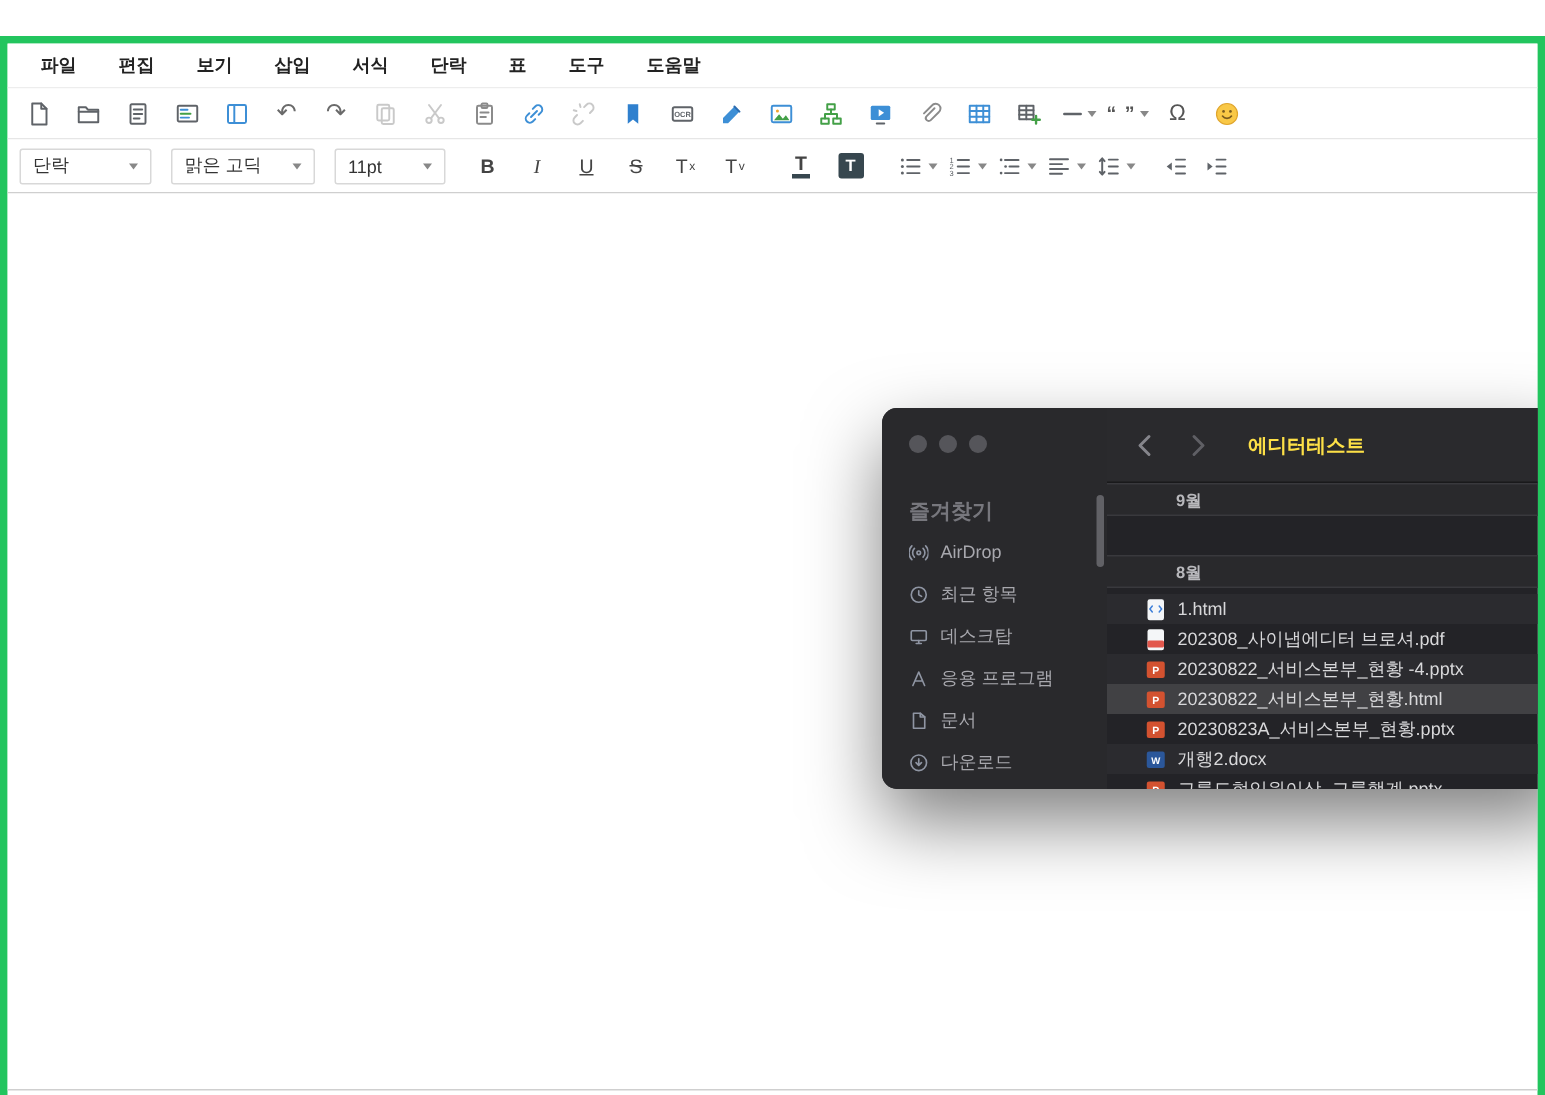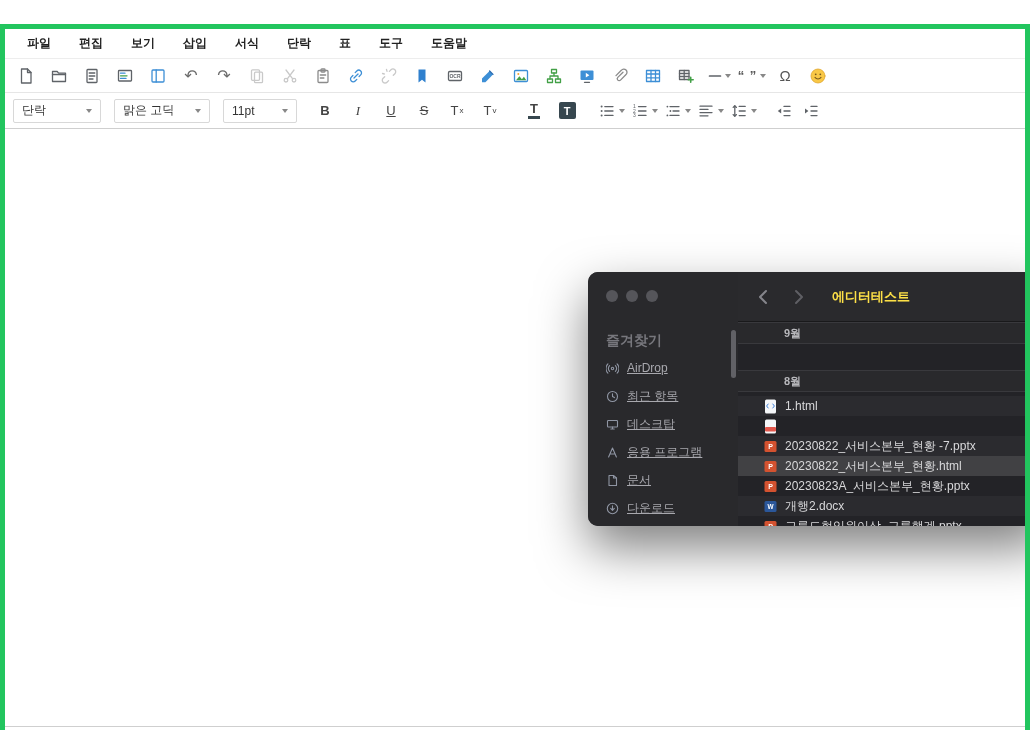--- a/index.html
+++ b/index.html
@@ -50,21 +50,21 @@
   .collapse-tab { position:absolute; left:50%; top:701px; transform:translateX(-50%); width:62px; height:15px;
     background:#fdfdfd; border:1px solid #ccc; display:flex; align-items:center; justify-content:center; cursor:pointer; }
 
   
   .finder { position:absolute; left:583px; top:243px; width:460px; height:254px; border-radius:10px; overflow:hidden;
     display:flex; background:#232327; box-shadow:0 22px 50px rgba(0,0,0,.5), 0 0 0 1px rgba(255,255,255,.08) inset; }
   .f-sidebar { width:150px; background:#29292c; position:relative; flex:none; }
   .traffic { display:flex; gap:8px; padding:18px 0 0 18px; }
   .dot { width:12px; height:12px; border-radius:50%; background:#55555a; }
   .sb-heading { margin:30px 0 4px 18px; font-size:14px; font-weight:bold; color:#77777d; }
-  .sb-item { height:28px; display:flex; align-items:center; gap:8px; padding-left:18px; font-size:12px; color:#a8a8ae; cursor:pointer;text-decoration:underline; }
+  .sb-item { height:28px; display:flex; align-items:center; gap:8px; padding-left:18px; font-size:12px; color:#a8a8ae; cursor:pointer; }
   svg.sbi { width:13px; height:13px; fill:none; stroke:#8f95a3; stroke-width:1.1; stroke-linecap:round; stroke-linejoin:round; flex:none; }
   .sb-scroll { position:absolute; right:2px; top:58px; width:5px; height:48px; border-radius:3px; background:#74747a; opacity:.75; }
 
   .f-main { flex:1; display:flex; flex-direction:column; background:#232327; min-width:0; }
   .f-titlebar { height:50px; flex:none; background:#2a2a2d; border-bottom:1px solid #19191b; display:flex; align-items:center; padding:0 14px; }
   .nav-btn { width:22px; height:26px; display:flex; align-items:center; justify-content:center; cursor:pointer; }
   .f-title { margin-left:22px; font-size:13px; font-weight:bold; color:#fde047; white-space:nowrap; }
   .f-list { flex:1; overflow:hidden; }
   .sec-header { height:22px; display:flex; align-items:center; padding-left:46px; font-size:11px; font-weight:bold; color:#b8b8bc;
     background:#29292c; border-top:1px solid #39393d; border-bottom:1px solid #39393d; }
@@ -440,27 +440,28 @@
               <rect x="1" y="0.5" width="11" height="14" rx="1.5" fill="#f4f6f8"></rect>
               <path d="M4.2 5L2.6 7l1.6 2M8.8 5l1.6 2-1.6 2" stroke="#3d7fd9" stroke-width="1" fill="none" stroke-linecap="round"></path>
             </svg>
           <span>1.html</span>
         </div>
         <div class="file-row">
           <svg class="fic" viewBox="0 0 13 15">
               <rect x="1" y="0.5" width="11" height="14" rx="1.5" fill="#f4f6f8"></rect>
               <rect x="1" y="8" width="11" height="4.6" rx="1" fill="#e2574c"></rect>
             </svg>
+          <span>202308_사이냅에디터 브로셔.pdf</span>
         </div>
         <div class="file-row stripe">
           <svg class="fic" viewBox="0 0 13 15">
               <rect x="0.5" y="2" width="12" height="11" rx="1.5" fill="#d35230"></rect>
               <text x="6.5" y="10.4" text-anchor="middle" font-size="7" font-weight="bold" fill="#ffffff">P</text>
             </svg>
-          <span>20230822_서비스본부_현황 -7.pptx</span>
+          <span>20230822_서비스본부_현황 -4.pptx</span>
         </div>
         <div class="file-row selected">
           <svg class="fic" viewBox="0 0 13 15">
               <rect x="0.5" y="2" width="12" height="11" rx="1.5" fill="#d35230"></rect>
               <text x="6.5" y="10.4" text-anchor="middle" font-size="7" font-weight="bold" fill="#ffffff">P</text>
             </svg>
           <span>20230822_서비스본부_현황.html</span>
         </div>
         <div class="file-row">
           <svg class="fic" viewBox="0 0 13 15">

